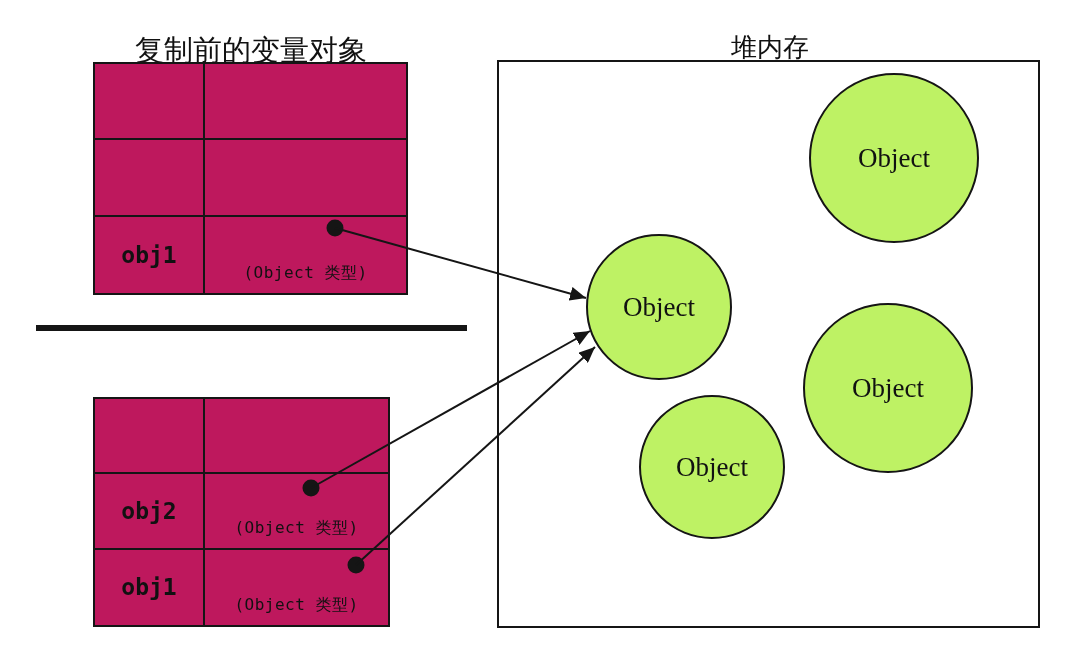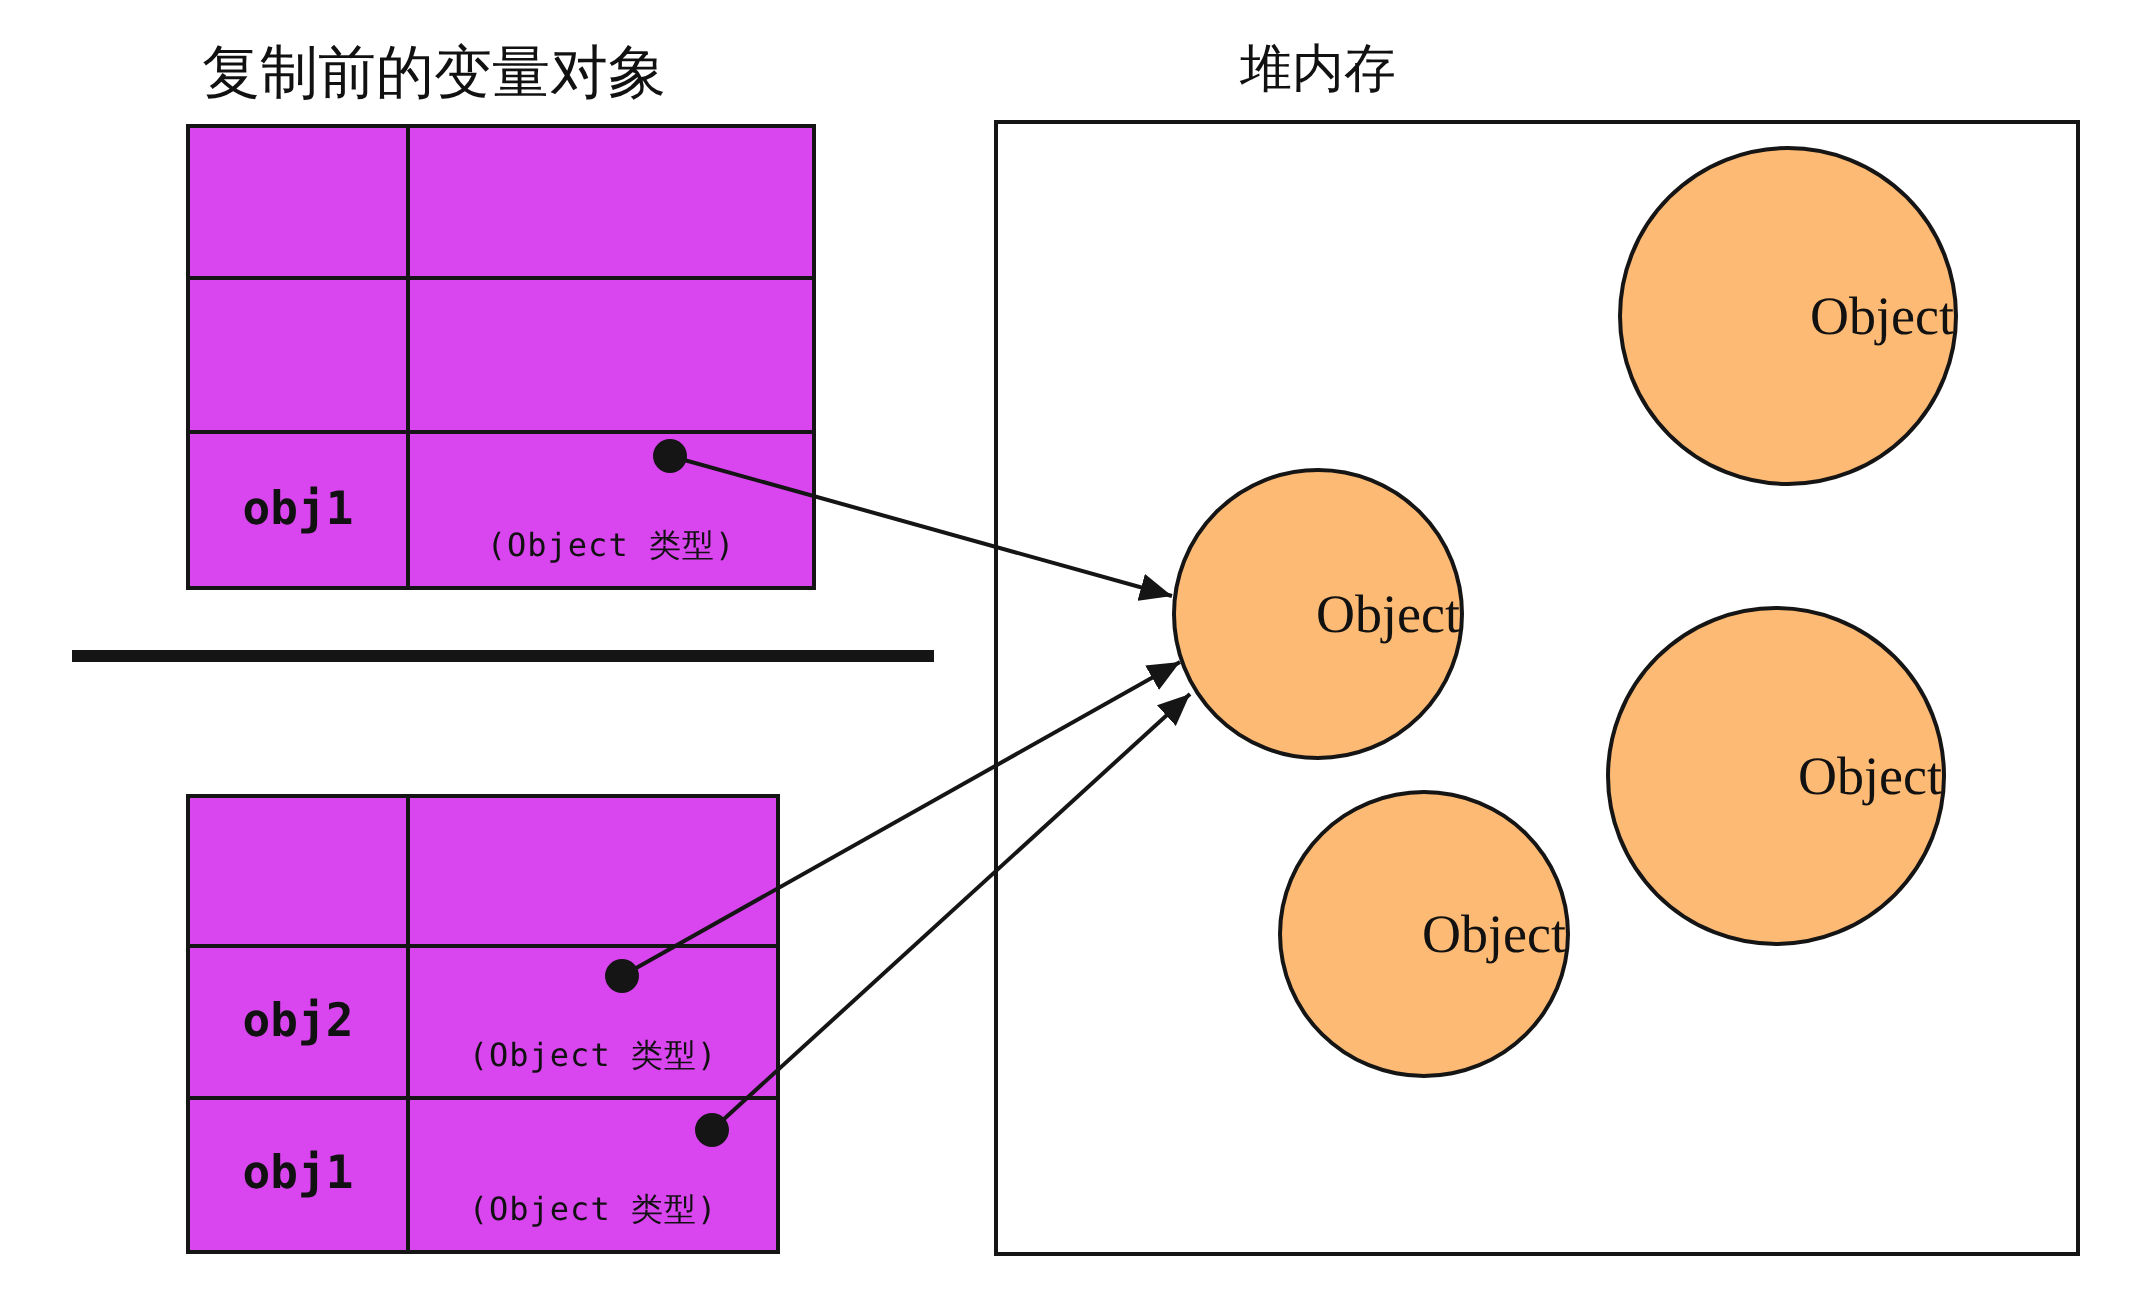--- a/index.html
+++ b/index.html
@@ -2,47 +2,47 @@
 <html><head>
 <meta charset="utf-8">
 <style>
   html,body{margin:0;padding:0;background:#ffffff;}
   .canvas{
     position:relative;width:1078px;height:654px;background:#ffffff;
     font-family:"Liberation Serif","DejaVu Serif",serif;color:#111;
     overflow:hidden;
   }
   .title{
-    position:absolute;width:300px;text-align:left;
-    font-size:29px;line-height:1.05;color:#111;white-space:nowrap;
+    position:absolute;width:300px;text-align:center;
+    font-size:29px;line-height:1.05;color:#111;white-space:nowrap;margin-top:13px;
   }
   .t-before{left:101px;top:22px;}
   .t-after{left:92px;top:357px;}
   .t-heap{left:620px;top:21px;font-size:26px;}
   .vtable{
-    position:absolute;background:#d946ef;border:2px solid #151515;
+    position:absolute;background:#be185d;border:2px solid #151515;
     display:grid;grid-template-columns:110px 1fr;grid-template-rows:1fr 1fr 1fr;
     box-sizing:border-box;
   }
   .tbl-before{left:93px;top:62px;width:315px;height:233px;}
   .tbl-after{left:93px;top:397px;width:297px;height:230px;}
   .cell{position:relative;box-sizing:border-box;}
   .cell.cname{border-right:2px solid #151515;display:flex;align-items:center;justify-content:center;
     font-family:"DejaVu Sans Mono","Liberation Mono",monospace;font-weight:bold;font-size:23px;}
   .cell.ctype{display:flex;align-items:flex-end;justify-content:center;padding-bottom:9px;
     font-family:"DejaVu Sans Mono","Liberation Mono",monospace;font-size:16px;letter-spacing:0.5px;white-space:nowrap;}
   .cell.rb{border-bottom:2px solid #151515;}
   .separator{position:absolute;left:36px;top:325px;width:431px;height:6px;background:#151515;}
   .heap-rect{
     position:absolute;left:497px;top:60px;width:543px;height:568px;
     border:2px solid #151515;box-sizing:border-box;background:#fff;
   }
   .heap-circle{
-    position:absolute;border:2px solid #151515;border-radius:50%;background:#fdba74;
-    display:flex;align-items:center;justify-content:flex-end;box-sizing:border-box;
+    position:absolute;border:2px solid #151515;border-radius:50%;background:#bef264;
+    display:flex;align-items:center;justify-content:center;box-sizing:border-box;
     font-size:27px;color:#111;
   }
   .circle-a{left:809px;top:73px;width:170px;height:170px;}
   .circle-b{left:586px;top:234px;width:146px;height:146px;}
   .circle-c{left:639px;top:395px;width:146px;height:144px;}
   .circle-d{left:803px;top:303px;width:170px;height:170px;}
   .overlay{position:absolute;left:0;top:0;width:1078px;height:654px;pointer-events:none;}
 </style>
 </head>
 <body>

